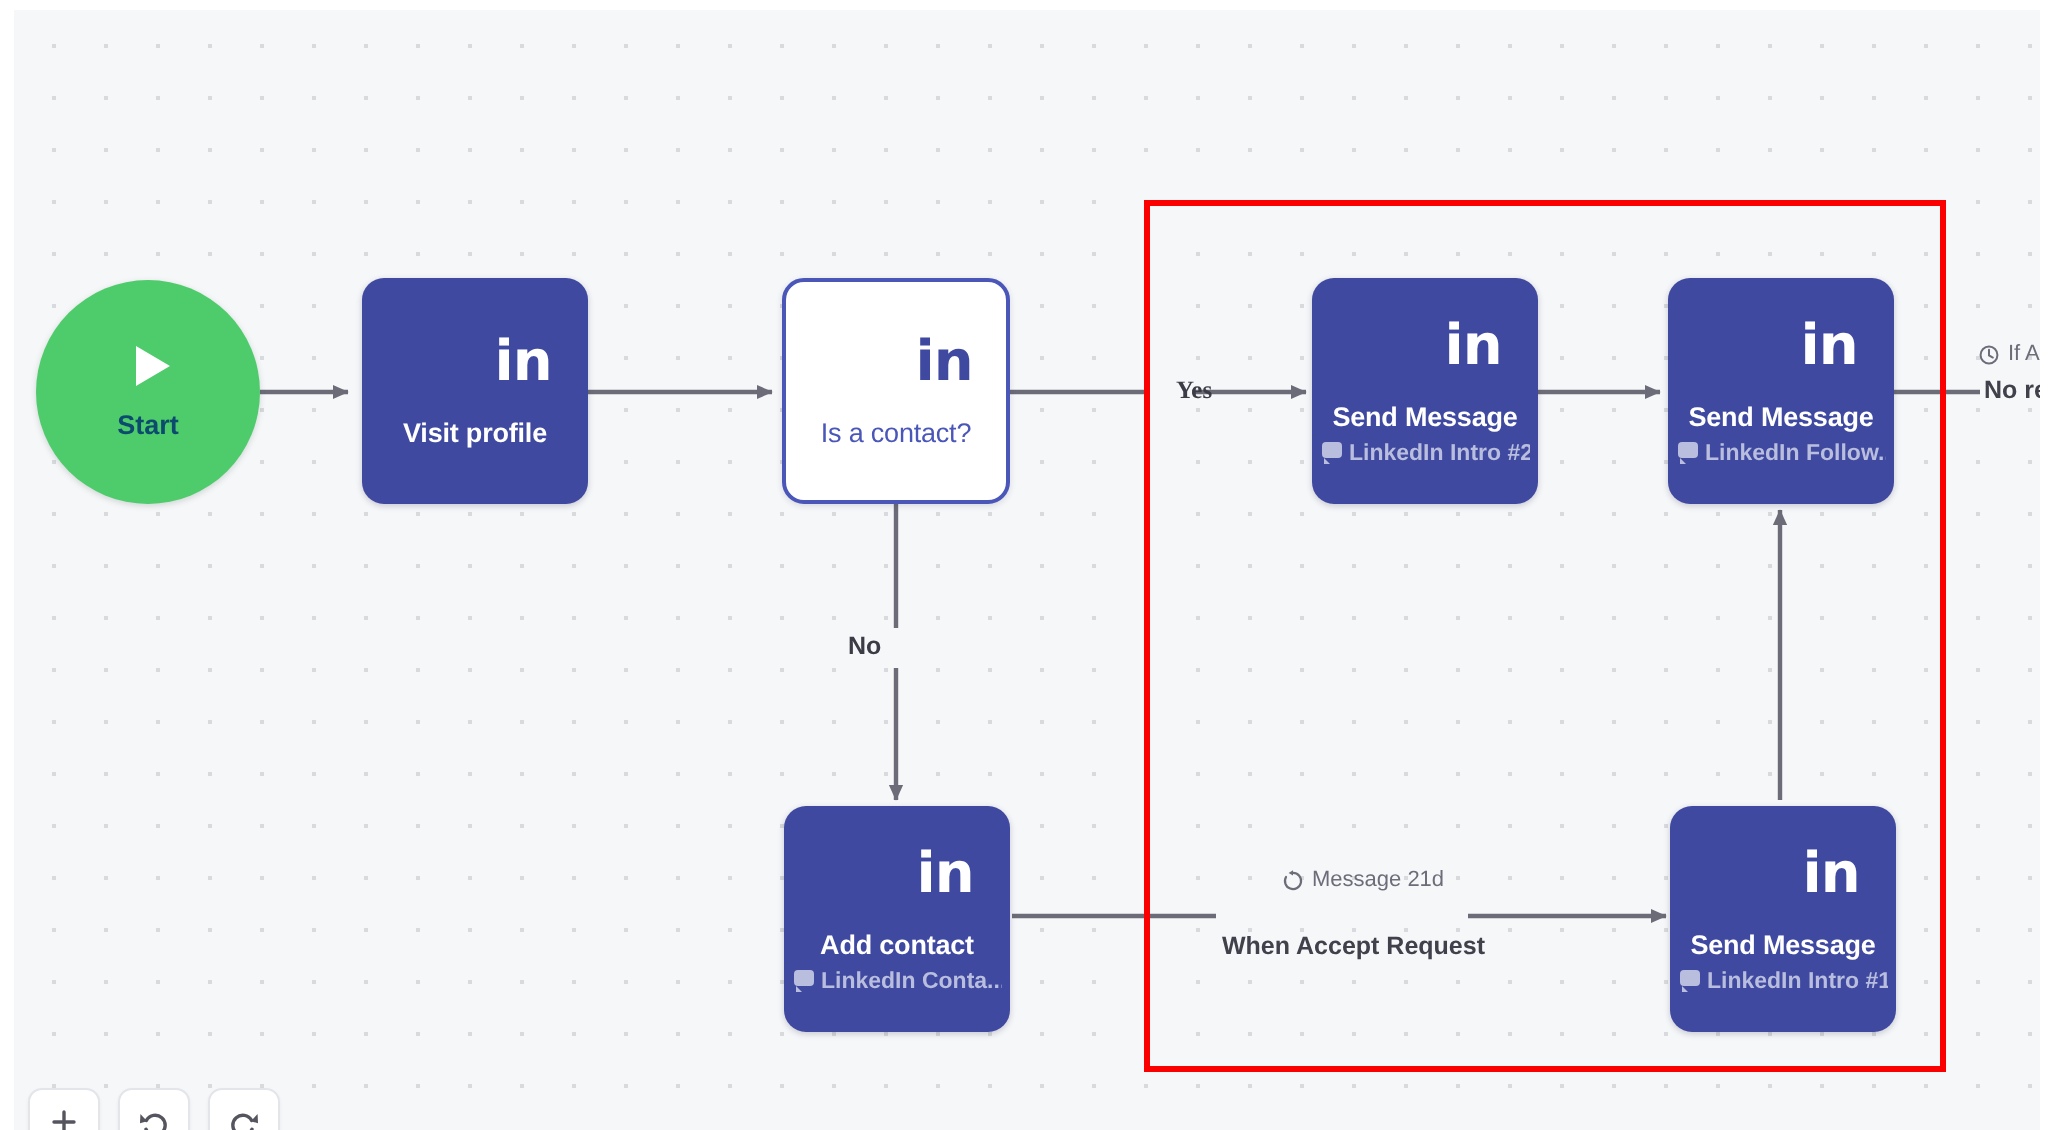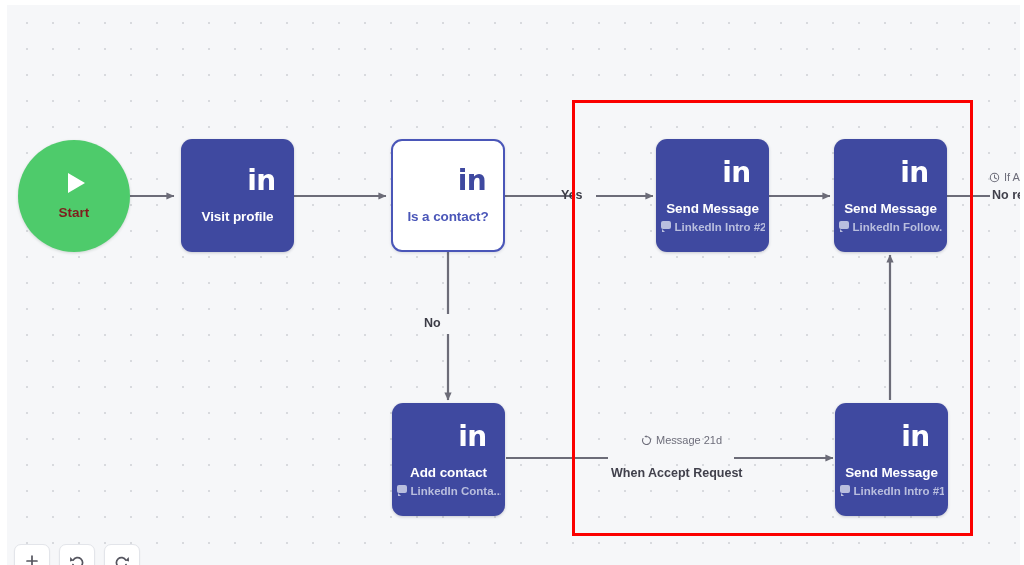--- a/index.html
+++ b/index.html
@@ -59,21 +59,21 @@
   .node.white .in-logo { color: #3f49a0; }
 
   .node-title {
     font-size: 13.5px;
     font-weight: bold;
     margin-top: 14px;
     letter-spacing: -0.1px;
     white-space: nowrap;
   }
   .node.blue .node-title { color: #ffffff; }
-  .node.white .node-title { color: #4a56b8; font-weight: bold; }
+  .node.white .node-title { color: #4a56b8; font-weight: normal; }
 
   .node-sub {
     display: flex;
     align-items: flex-start;
     gap: 4px;
     margin-top: 5px;
     font-size: 11.5px;
     font-weight: bold;
     color: #b9bede;
     white-space: nowrap;
@@ -114,21 +114,21 @@
   }
   .play-triangle {
     width: 0; height: 0;
     border-left: 17px solid #ffffff;
     border-top: 10px solid transparent;
     border-bottom: 10px solid transparent;
     margin-bottom: 12px;
     margin-left: 4px;
   }
   #start-label {
-    color: #7f1d1d;
+    color: #0c4a6e;
     font-weight: bold;
     font-size: 13.5px;
   }
   
   .edge-label {
     position: absolute;
     font-size: 12.5px;
     font-weight: bold;
     color: #3c3c46;
     background: transparent;
@@ -299,21 +299,21 @@
 
   <div class="node blue" style="left:835px; top:403px; width:113px; height:113px;">
     <div class="in-logo">in</div>
     <div class="node-title">Send Message</div>
     <div class="node-sub">
       <span class="bubble-icon"></span>
       <span>LinkedIn Intro #1</span>
     </div>
   </div>
 
-  <div class="edge-label" style="left:561px; top:188px;">Yes</div>
+  <div class="edge-label" style="left:588px; top:188px;font-family:Liberation Serif, serif;">Yes</div>
 
   <div class="edge-label" style="left:424px; top:316px;">No</div>
 
   <div class="edge-label plain" style="left:611px; top:450px;margin-top:16px;">When Accept Request</div>
 
   <div class="edge-meta" style="left:641px; top:434px;">
     <svg class="meta-ico" viewBox="0 0 12 12">
       <path d="M6 1.6 A4.4 4.4 0 1 1 2.2 3.8" fill="none" stroke="#6d6d7a" stroke-width="1.2" stroke-linecap="round"></path>
       <path d="M6 0.2 L6 3.0 L3.6 1.7 z" fill="#6d6d7a"></path>
     </svg>

